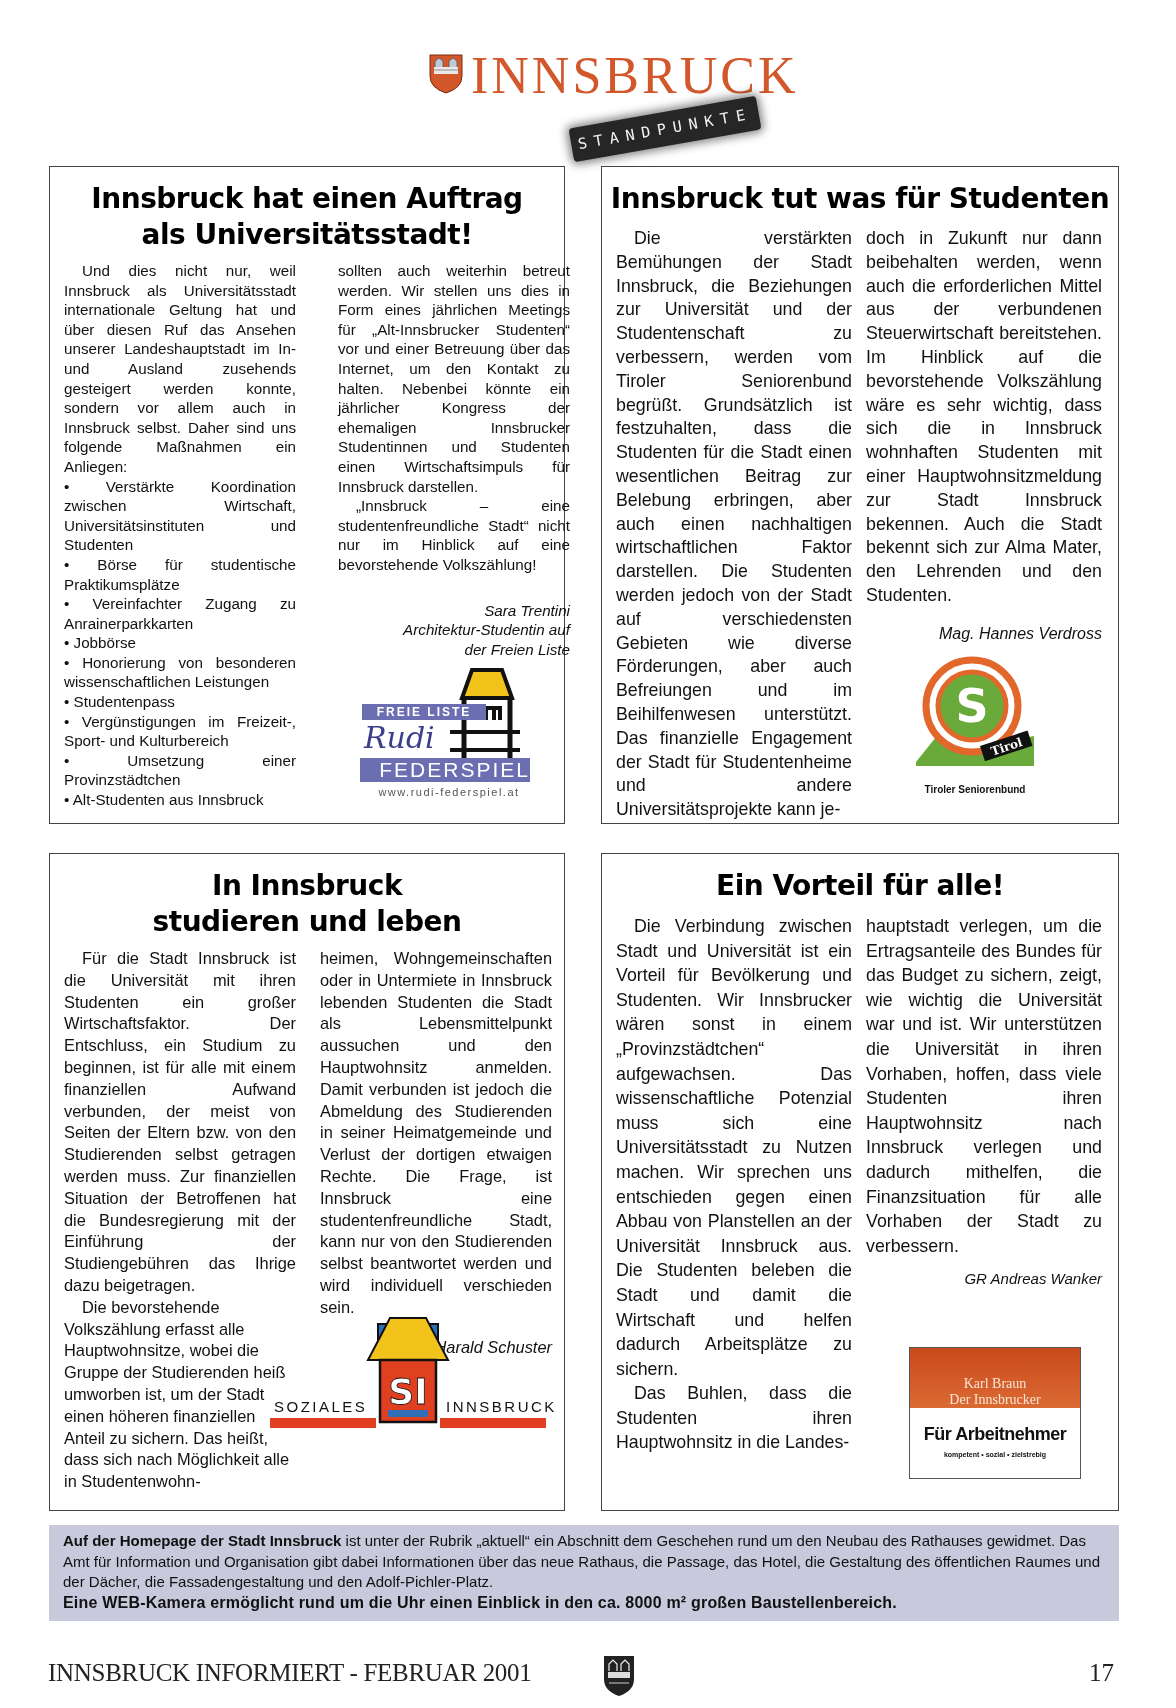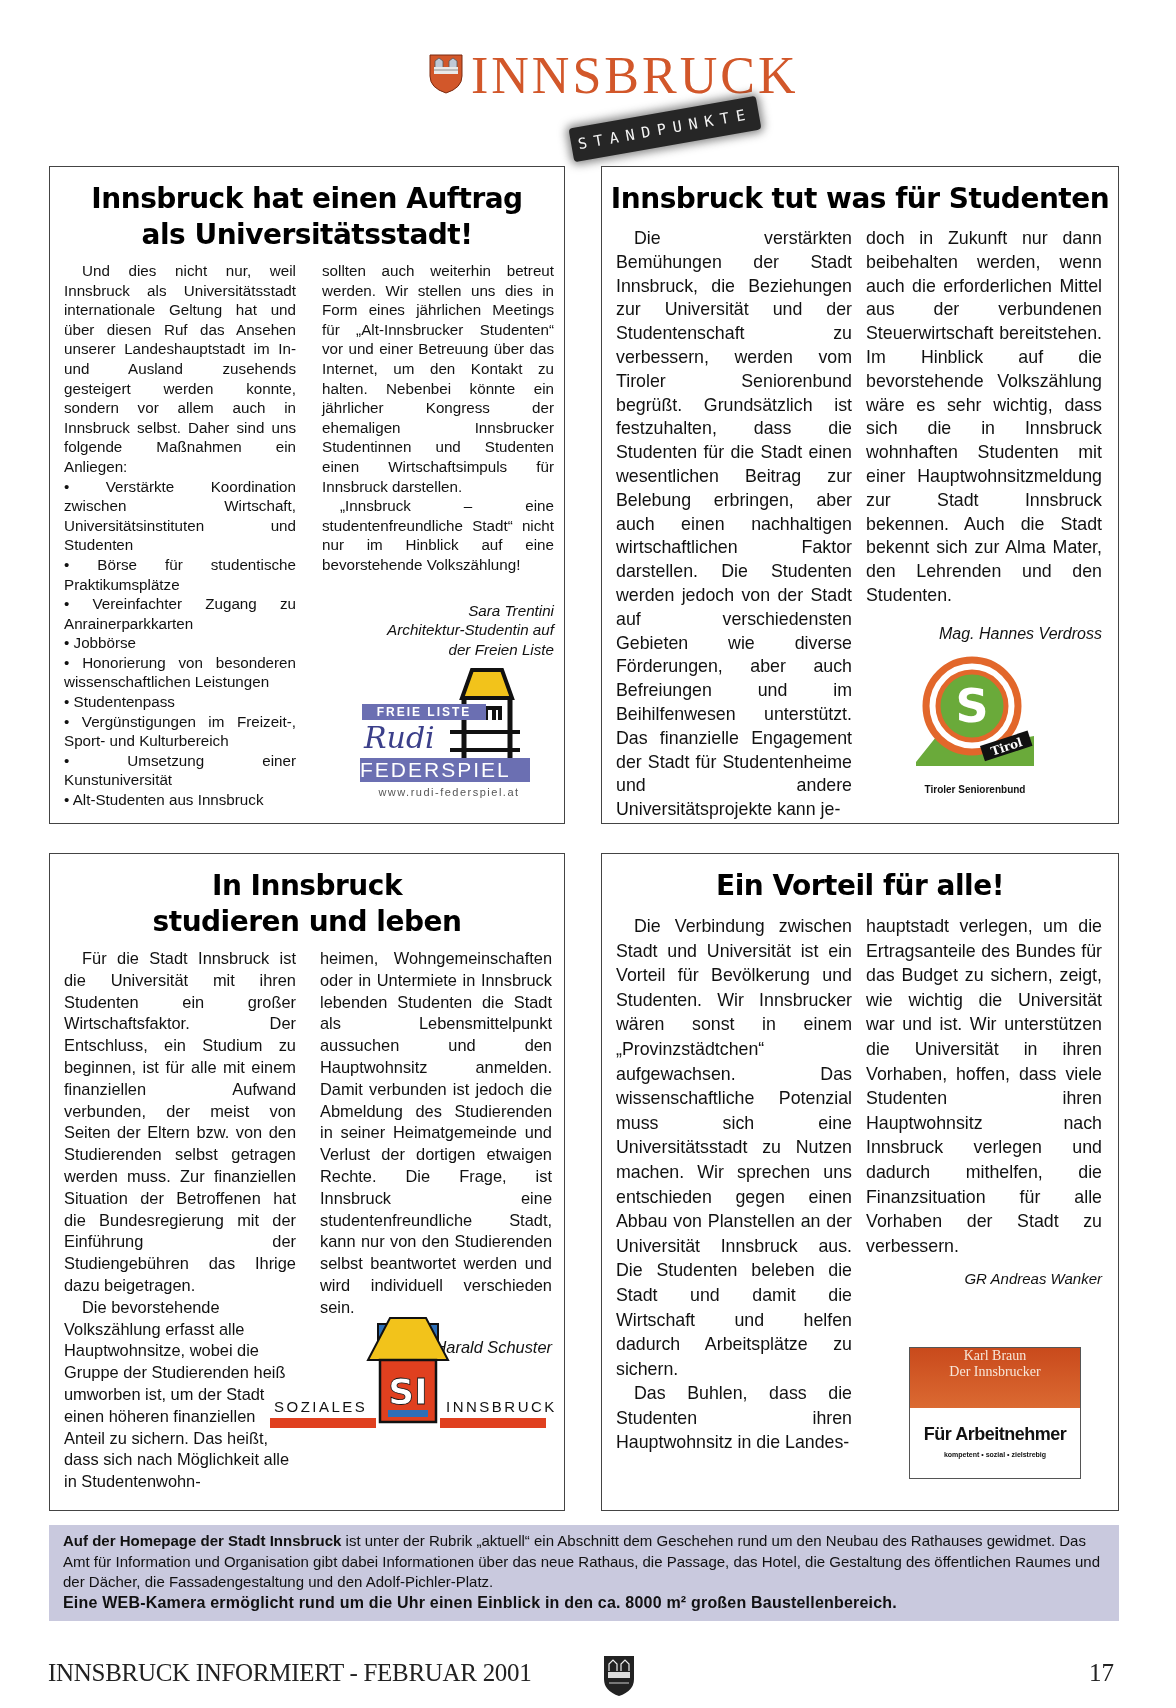--- a/index.html
+++ b/index.html
@@ -26,21 +26,21 @@
   #art4 .headline { position:absolute; left:0; right:0; top:14px; font-size:28px; line-height:36px; }
 
   .col { position:absolute; text-align:justify; hyphens:none; }
   .col p { margin:0; text-indent:18px; }
   .col p.noindent { text-indent:0; }
   .col p.author { text-align:right; font-style:italic; text-indent:0; margin-top:14px; }
 
   
   #art1 .col { top:94px; width:232px; font-size:15.2px; line-height:19.6px; }
   #art1 .col.left { left:14px; }
-  #art1 .col.right { left:272px; }
+  #art1 .col.right { left:288px; }
   #art1 ul { list-style:none; margin:0; padding:0; }
   #art1 li { text-indent:0; }
   #art1 li::before { content:"• "; }
 
   
   #art2 .col { top:60px; width:236px; font-size:17.8px; line-height:23.8px; }
   #art2 .col.left { left:14px; }
   #art2 .col.right { left:264px; }
 
   
@@ -94,21 +94,21 @@
   <div class="col left">
     <p>Und dies nicht nur, weil Innsbruck als Universitätsstadt internationale Geltung hat und über diesen Ruf das Ansehen unserer Landeshauptstadt im In- und Ausland zusehends gesteigert werden konnte, sondern vor allem auch in Innsbruck selbst. Daher sind uns folgende Maßnahmen ein Anliegen:</p>
     <ul>
       <li>Verstärkte Koordination zwischen Wirtschaft, Universitätsinstituten und Studenten</li>
       <li>Börse für studentische Praktikumsplätze</li>
       <li>Vereinfachter Zugang zu Anrainerparkkarten</li>
       <li>Jobbörse</li>
       <li>Honorierung von besonderen wissenschaftlichen Leistungen</li>
       <li>Studentenpass</li>
       <li>Vergünstigungen im Freizeit-, Sport- und Kulturbereich</li>
-      <li>Umsetzung einer Kunstuniversität</li>
+      <li>Umsetzung einer Provinzstädtchen</li>
       <li>Alt-Studenten aus Innsbruck</li>
     </ul>
   </div>
   <div class="col right">
     <p class="noindent">sollten auch weiterhin betreut werden. Wir stellen uns dies in Form eines jährlichen Meetings für „Alt-Innsbrucker Studenten“ vor und einer Betreuung über das Internet, um den Kontakt zu halten. Nebenbei könnte ein jährlicher Kongress der ehemaligen Innsbrucker Studentinnen und Studenten einen Wirtschaftsimpuls für Innsbruck darstellen.</p>
     <p>„Innsbruck – eine studentenfreundliche Stadt“ nicht nur im Hinblick auf eine bevorstehende Volkszählung!</p>
     <p class="author" style="margin-top:26px;">
       <span>Sara Trentini</span><br>
       <span>Architektur-Studentin auf</span><br>
       <span>der Freien Liste</span>
@@ -118,21 +118,21 @@
     <svg width="200" height="140" viewBox="0 0 200 140">
       <polygon points="122,8 152,8 162,36 112,36" fill="#f2c31b" stroke="#111" stroke-width="4"></polygon>
       <line x1="114" y1="36" x2="114" y2="120" stroke="#111" stroke-width="5"></line>
       <line x1="160" y1="36" x2="160" y2="120" stroke="#111" stroke-width="5"></line>
       <path d="M120 58 V46 H150 V58 M128 46 V58 M136 46 V58 M144 46 V58" fill="none" stroke="#111" stroke-width="4"></path>
       <line x1="100" y1="70" x2="170" y2="70" stroke="#111" stroke-width="4"></line>
       <line x1="100" y1="88" x2="170" y2="88" stroke="#111" stroke-width="4"></line>
     </svg>
     <div style="position:absolute;left:12px;top:42px;width:124px;height:16px;background:#6b6fb2;color:#fff;font-size:12px;font-weight:bold;letter-spacing:2px;text-align:center;line-height:16px;">FREIE LISTE</div>
     <div style="position:absolute;left:14px;top:58px;font-family:'DejaVu Serif',serif;font-style:italic;font-size:30px;color:#3b3f8a;">Rudi</div>
-    <div style="position:absolute;left:10px;top:96px;width:170px;height:24px;background:#6b6fb2;color:#fff;font-size:21px;letter-spacing:2px;text-align:left;line-height:24px;">FEDERSPIEL</div>
+    <div style="position:absolute;left:10px;top:96px;width:170px;height:24px;background:#6b6fb2;color:#fff;font-size:21px;letter-spacing:2px;text-align:right;line-height:24px;">FEDERSPIEL</div>
     <div style="position:absolute;left:14px;top:124px;width:170px;text-align:center;color:#555;font-size:11px;letter-spacing:1.5px;">www.rudi-federspiel.at</div>
   </div>
 </div>
 
 <div class="article" id="art2">
   <div class="headline">
     <div>Innsbruck tut was für Studenten</div>
   </div>
   <div class="col left">
     <p>Die verstärkten Bemühungen der Stadt Innsbruck, die Beziehungen zur Universität und der Studentenschaft zu verbessern, werden vom Tiroler Seniorenbund begrüßt. Grundsätzlich ist festzuhalten, dass die Studenten für die Stadt einen wesentlichen Beitrag zur Belebung erbringen, aber auch einen nachhaltigen wirtschaftlichen Faktor darstellen. Die Studenten werden jedoch von der Stadt auf verschiedensten Gebieten wie diverse Förderungen, aber auch Befreiungen und im Beihilfenwesen unterstützt. Das finanzielle Engagement der Stadt für Studentenheime und andere Universitätsprojekte kann je-</p>
@@ -196,21 +196,21 @@
     <p>Die Verbindung zwischen Stadt und Universität ist ein Vorteil für Bevölkerung und Studenten. Wir Innsbrucker wären sonst in einem „Provinzstädtchen“ aufgewachsen. Das wissenschaftliche Potenzial muss sich eine Universitätsstadt zu Nutzen machen. Wir sprechen uns entschieden gegen einen Abbau von Planstellen an der Universität Innsbruck aus. Die Studenten beleben die Stadt und damit die Wirtschaft und helfen dadurch Arbeitsplätze zu sichern.</p>
     <p>Das Buhlen, dass die Studenten ihren Hauptwohnsitz in die Landes-</p>
   </div>
   <div class="col right">
     <p class="noindent">hauptstadt verlegen, um die Ertragsanteile des Bundes für das Budget zu sichern, zeigt, wie wichtig die Universität war und ist. Wir unterstützen die Universität in ihren Vorhaben, hoffen, dass viele Studenten ihren Hauptwohnsitz nach Innsbruck verlegen und dadurch mithelfen, die Finanzsituation für alle Vorhaben der Stadt zu verbessern.</p>
     <p class="author" style="font-size:15px;margin-top:9px;">
       <span>GR Andreas Wanker</span>
     </p>
   </div>
   <div class="logo" id="logo-braun" style="border:1px solid #555;background:#fff;">
-    <div style="height:60px;background:linear-gradient(#c94a1c,#db6a32);color:#f7e6d8;font-family:'Liberation Serif',serif;font-size:14px;text-align:center;padding-top:0;box-sizing:border-box;line-height:16px;">
+    <div style="height:60px;background:linear-gradient(#c94a1c,#db6a32);color:#f7e6d8;font-family:'Liberation Serif',serif;font-size:14px;text-align:center;padding-top:28px;box-sizing:border-box;line-height:16px;">
       <div>Karl Braun</div>
       <div>Der Innsbrucker</div>
     </div>
     <div style="text-align:center;font-weight:bold;font-size:18px;margin-top:16px;letter-spacing:-0.5px;">Für Arbeitnehmer</div>
     <div style="text-align:center;font-size:7px;margin-top:6px;font-weight:bold;">kompetent • sozial • zielstrebig</div>
   </div>
 </div>
 
 <div class="infobox">
   <div><b>Auf der Homepage der Stadt Innsbruck</b><span> ist unter der Rubrik „aktuell“ ein Abschnitt dem Geschehen rund um den Neubau des Rathauses gewidmet. Das Amt für Information und Organisation gibt dabei Informationen über das neue Rathaus, die Passage, das Hotel, die Gestaltung des öffentlichen Raumes und der Dächer, die Fassadengestaltung und den Adolf-Pichler-Platz.</span></div>

